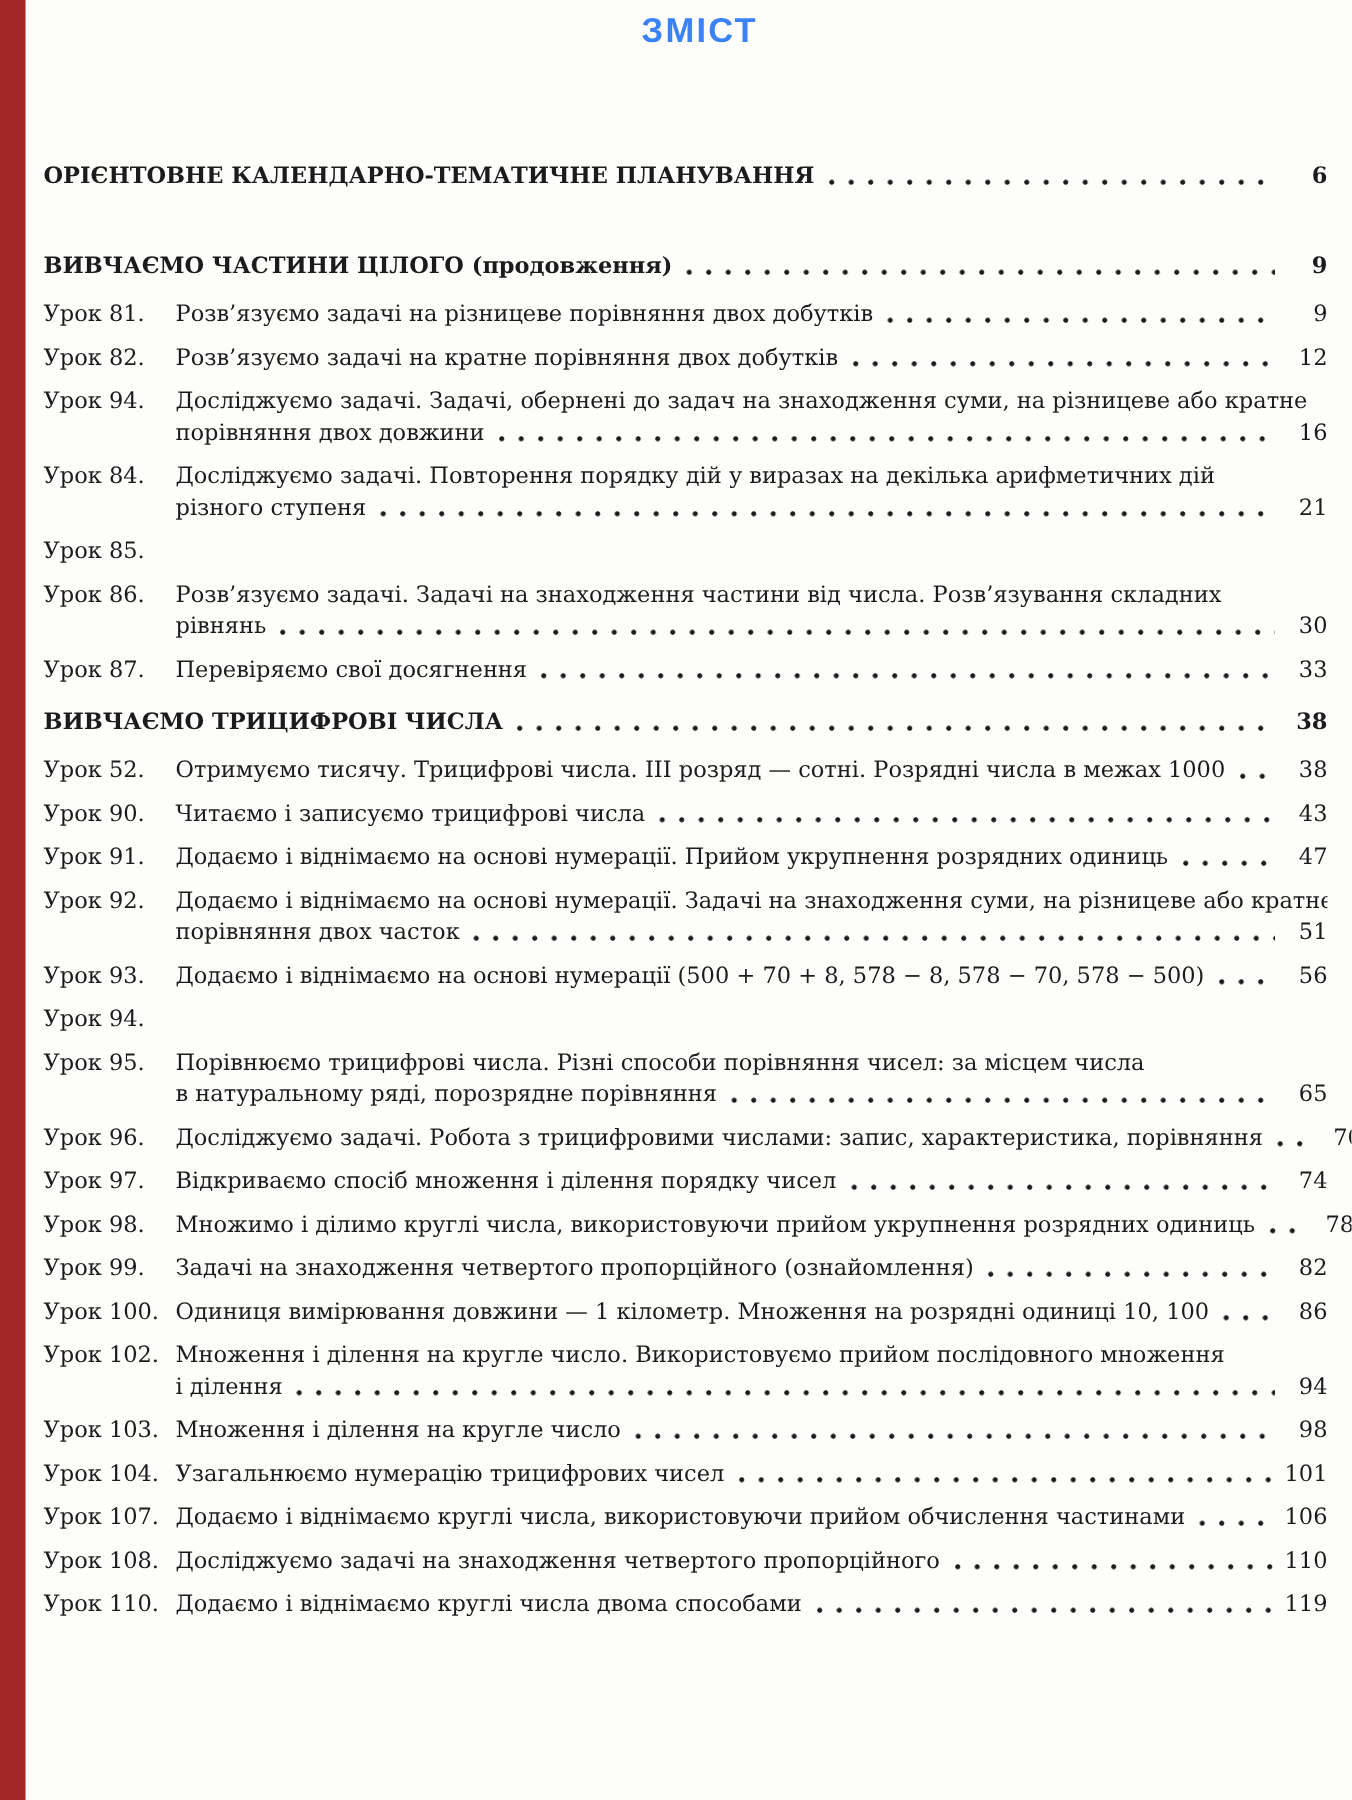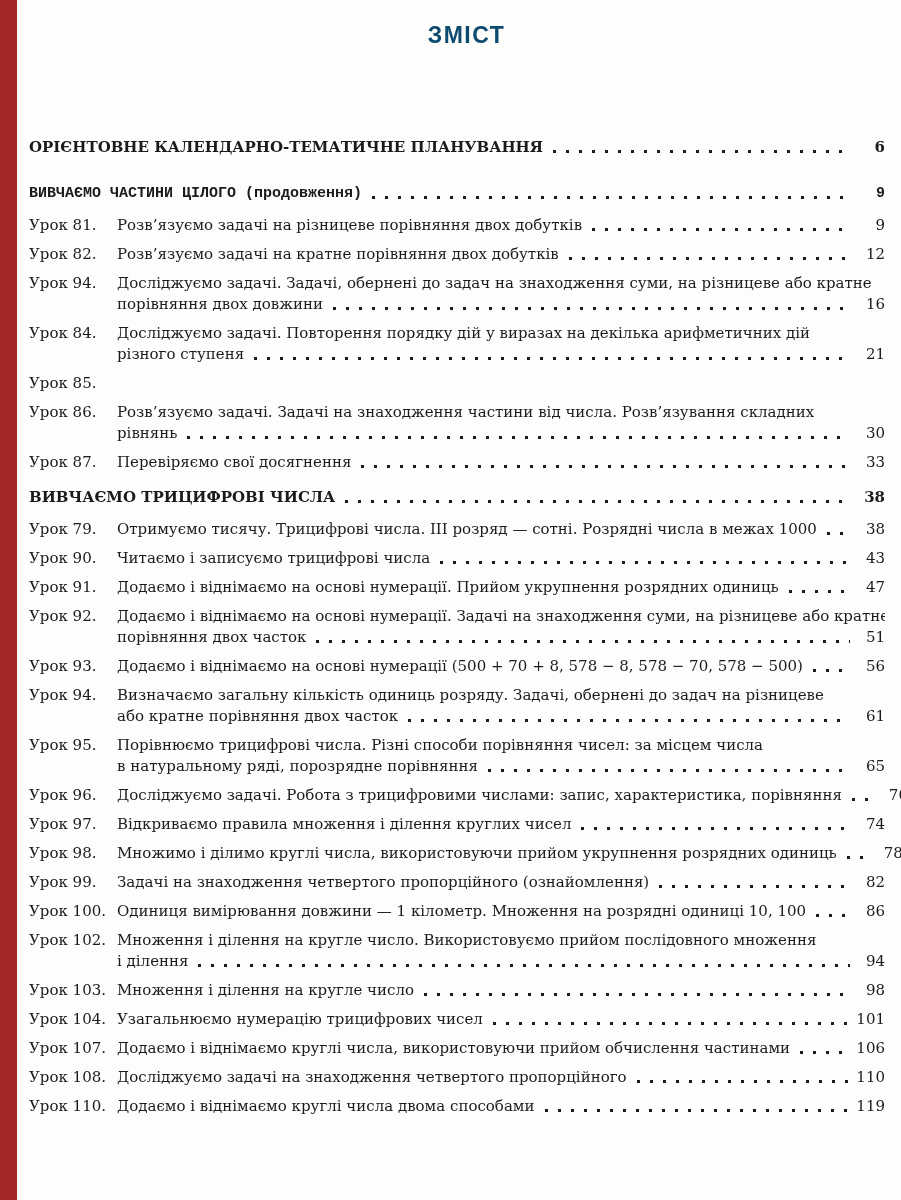--- a/index.html
+++ b/index.html
@@ -10,27 +10,27 @@
     color:#1b1b1b;
     overflow:hidden;
     position:relative;
   }
   .edge-bar{
     position:absolute;left:0;top:0;
     width:17px;height:1200px;
     background:#a22727;
   }
   .page-title{
-    margin:15px;padding-top:7px;
+    margin:0;padding-top:7px;
     text-align:center;
     font-family:"Liberation Sans", sans-serif;
     font-weight:bold;
     font-size:23px;
     letter-spacing:1.5px;
-    color:#0c4a6e;
+    color:#3b82f6;
     padding-left:32px;
   }
   .toc{
     padding:73px 16px 0 29px;
   }
   .entry{
     margin-bottom:8px;
     font-size:15px;
     line-height:21px;
   }
@@ -41,21 +41,21 @@
   .lesson .label{
     flex:0 0 88px;
     white-space:nowrap;
   }
   .lesson .body{flex:1 1 auto;min-width:0;}
   .section{
     font-weight:bold;
     margin-top:14px;
     margin-bottom:11px;
   }
-  .toc > .entry:nth-child(2){margin-top:25px;font-family:Liberation Mono, monospace;}
+  .toc > .entry:nth-child(2){margin-top:39px;}
   .toc > .entry:first-child{margin-top:0;}
   .plain-line{white-space:nowrap;overflow:hidden;}
   .last-line{
     display:flex;
     align-items:center;
   }
   .last-line .txt{white-space:nowrap;}
   .leader{
     flex:1 1 auto;
     min-width:22px;
@@ -163,21 +163,21 @@
       </div>
     </div>
     <div class="entry section">
       <div class="last-line">
         <span class="txt">ВИВЧАЄМО ТРИЦИФРОВІ ЧИСЛА</span>
         <span class="leader"></span>
         <span class="pg">38</span>
       </div>
     </div>
     <div class="entry lesson">
-      <span class="label">Урок 79.</span>
+      <span class="label">Урок 52.</span>
       <div class="body">
         <div class="last-line">
           <span class="txt">Отримуємо тисячу. Трицифрові числа. III розряд — сотні. Розрядні числа в межах 1000</span>
           <span class="leader"></span>
           <span class="pg">38</span>
         </div>
       </div>
     </div>
     <div class="entry lesson">
       <span class="label">Урок 90.</span>
@@ -215,28 +215,20 @@
       <div class="body">
         <div class="last-line">
           <span class="txt">Додаємо і віднімаємо на основі нумерації (500 + 70 + 8, 578 − 8, 578 − 70, 578 − 500)</span>
           <span class="leader"></span>
           <span class="pg">56</span>
         </div>
       </div>
     </div>
     <div class="entry lesson">
       <span class="label">Урок 94.</span>
-      <div class="body">
-        <div class="plain-line">Визначаємо загальну кількість одиниць розряду. Задачі, обернені до задач на різницеве</div>
-        <div class="last-line">
-          <span class="txt">або кратне порівняння двох часток</span>
-          <span class="leader"></span>
-          <span class="pg">61</span>
-        </div>
-      </div>
     </div>
     <div class="entry lesson">
       <span class="label">Урок 95.</span>
       <div class="body">
         <div class="plain-line">Порівнюємо трицифрові числа. Різні способи порівняння чисел: за місцем числа</div>
         <div class="last-line">
           <span class="txt">в натуральному ряді, порозрядне порівняння</span>
           <span class="leader"></span>
           <span class="pg">65</span>
         </div>
@@ -249,21 +241,21 @@
           <span class="txt">Досліджуємо задачі. Робота з трицифровими числами: запис, характеристика, порівняння</span>
           <span class="leader"></span>
           <span class="pg">70</span>
         </div>
       </div>
     </div>
     <div class="entry lesson">
       <span class="label">Урок 97.</span>
       <div class="body">
         <div class="last-line">
-          <span class="txt">Відкриваємо правила множення і ділення круглих чисел</span>
+          <span class="txt">Відкриваємо спосіб множення і ділення порядку чисел</span>
           <span class="leader"></span>
           <span class="pg">74</span>
         </div>
       </div>
     </div>
     <div class="entry lesson">
       <span class="label">Урок 98.</span>
       <div class="body">
         <div class="last-line">
           <span class="txt">Множимо і ділимо круглі числа, використовуючи прийом укрупнення розрядних одиниць</span>

